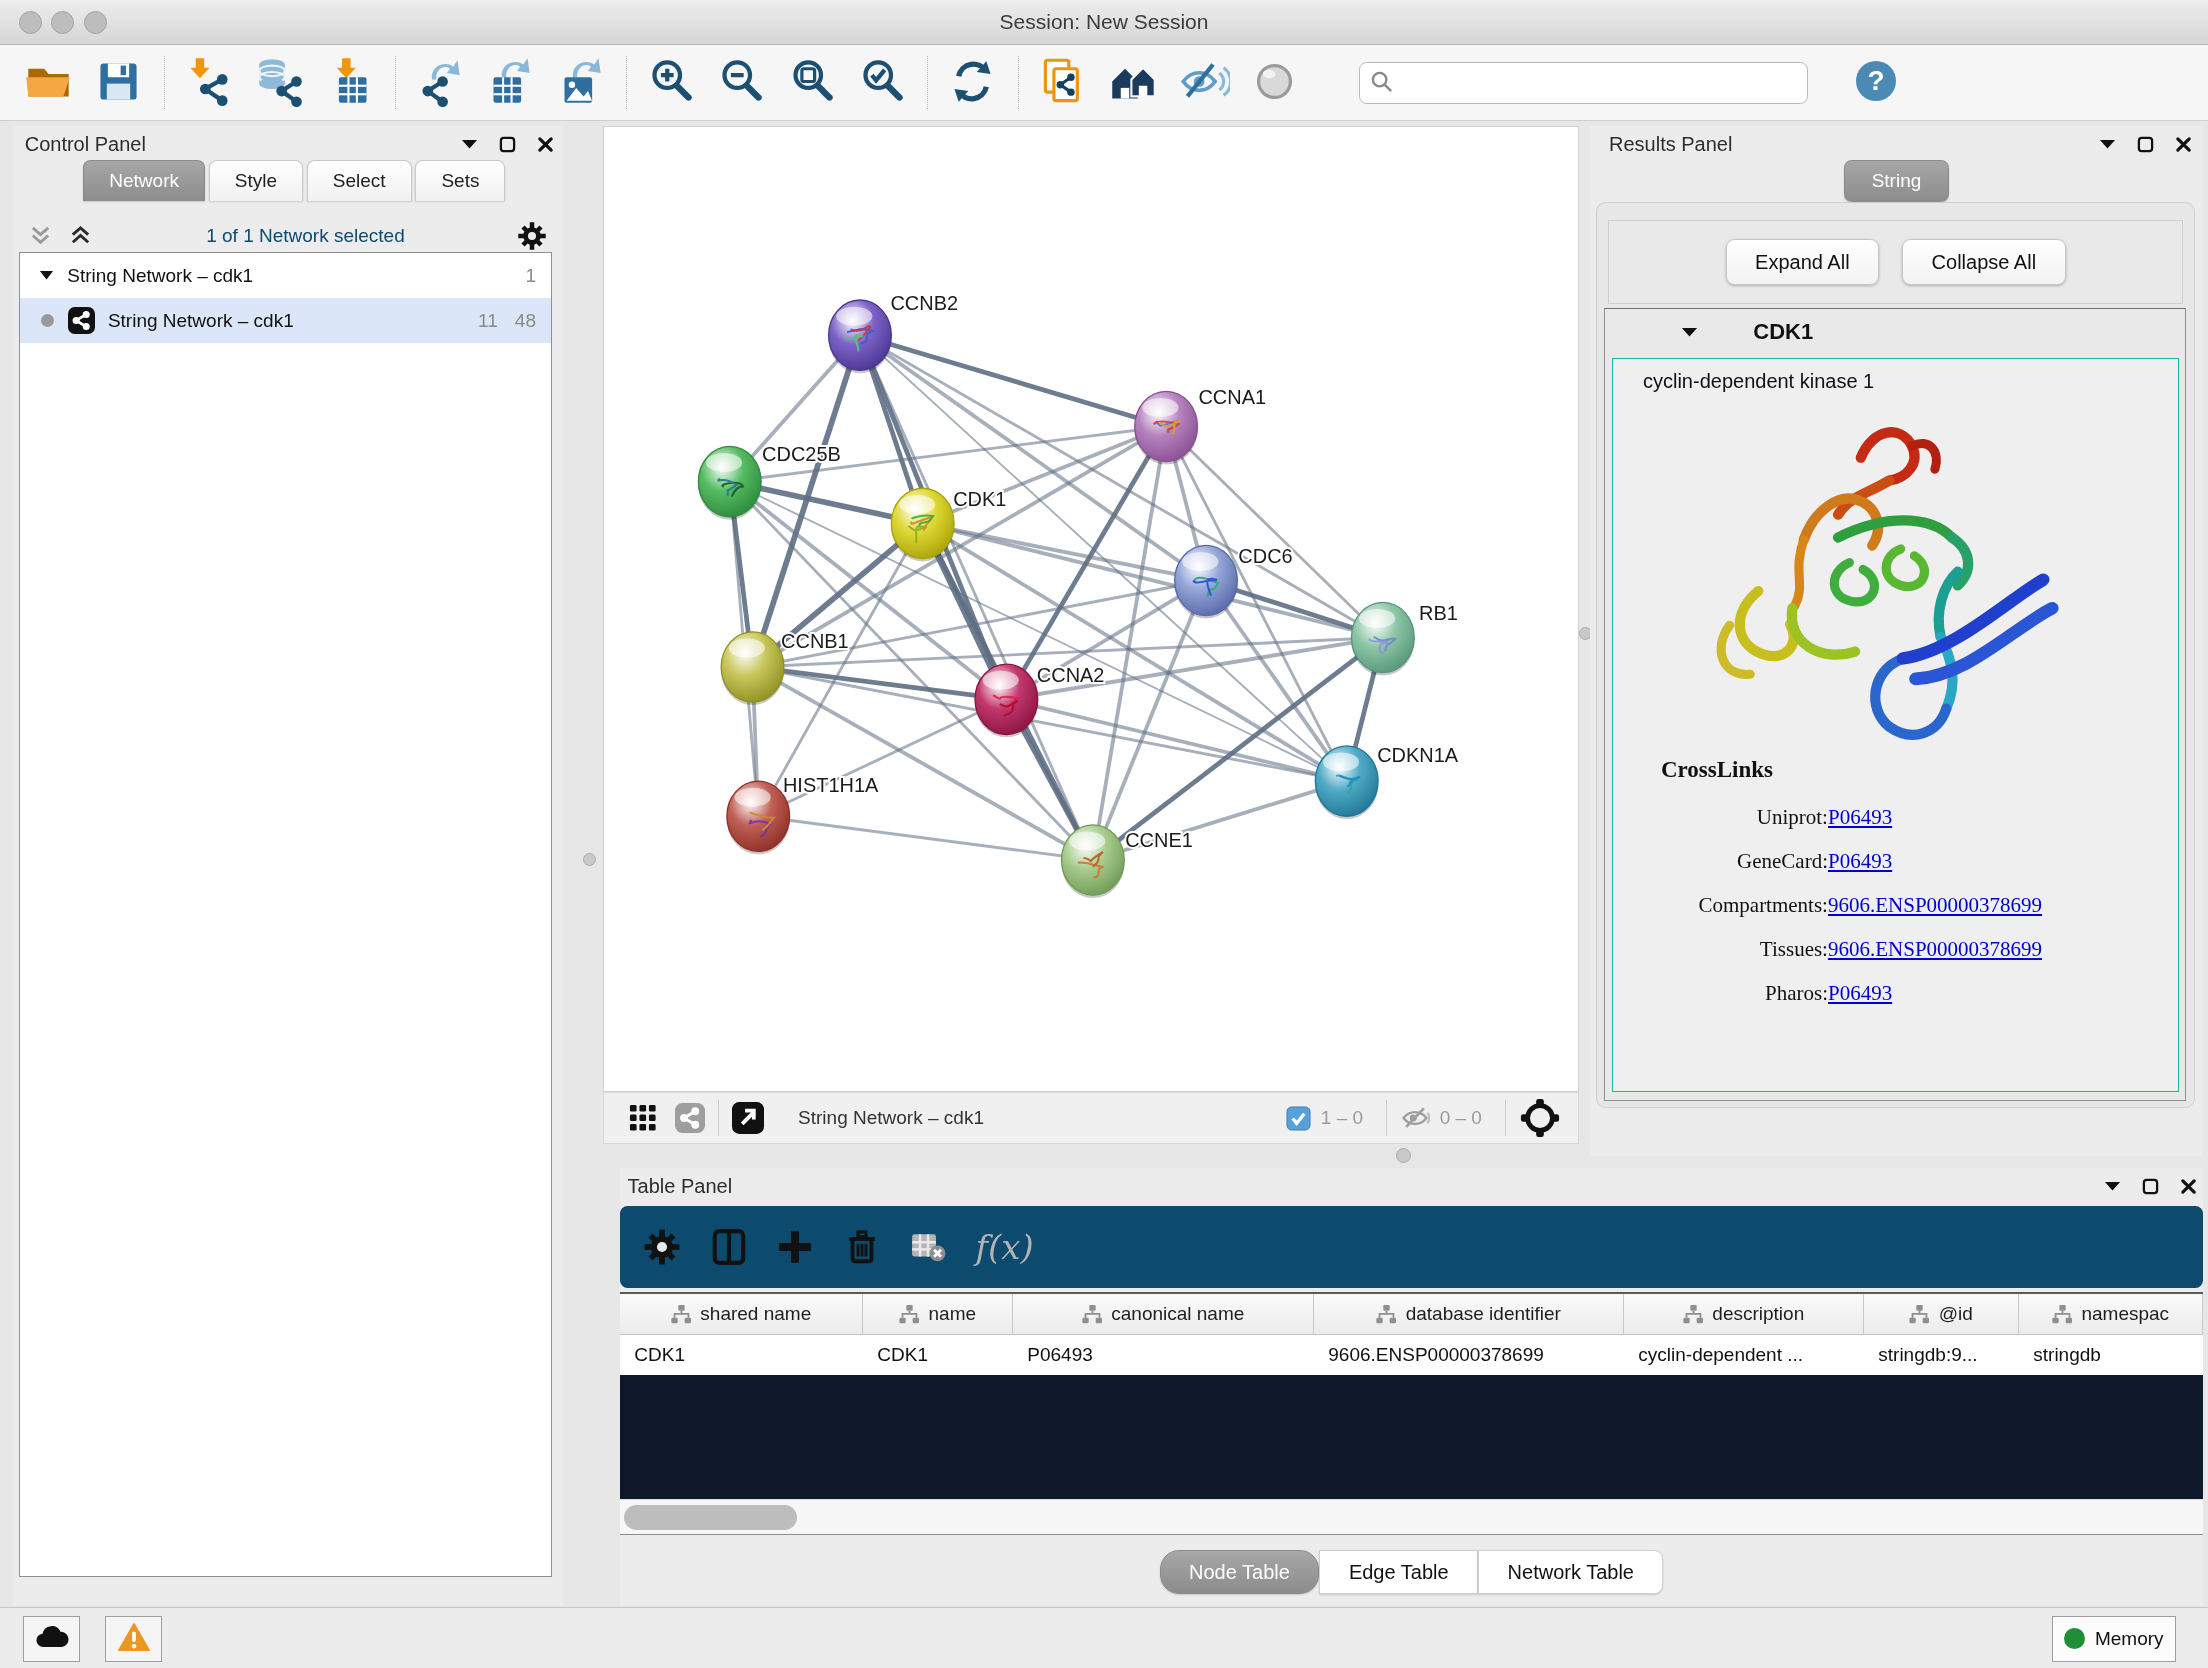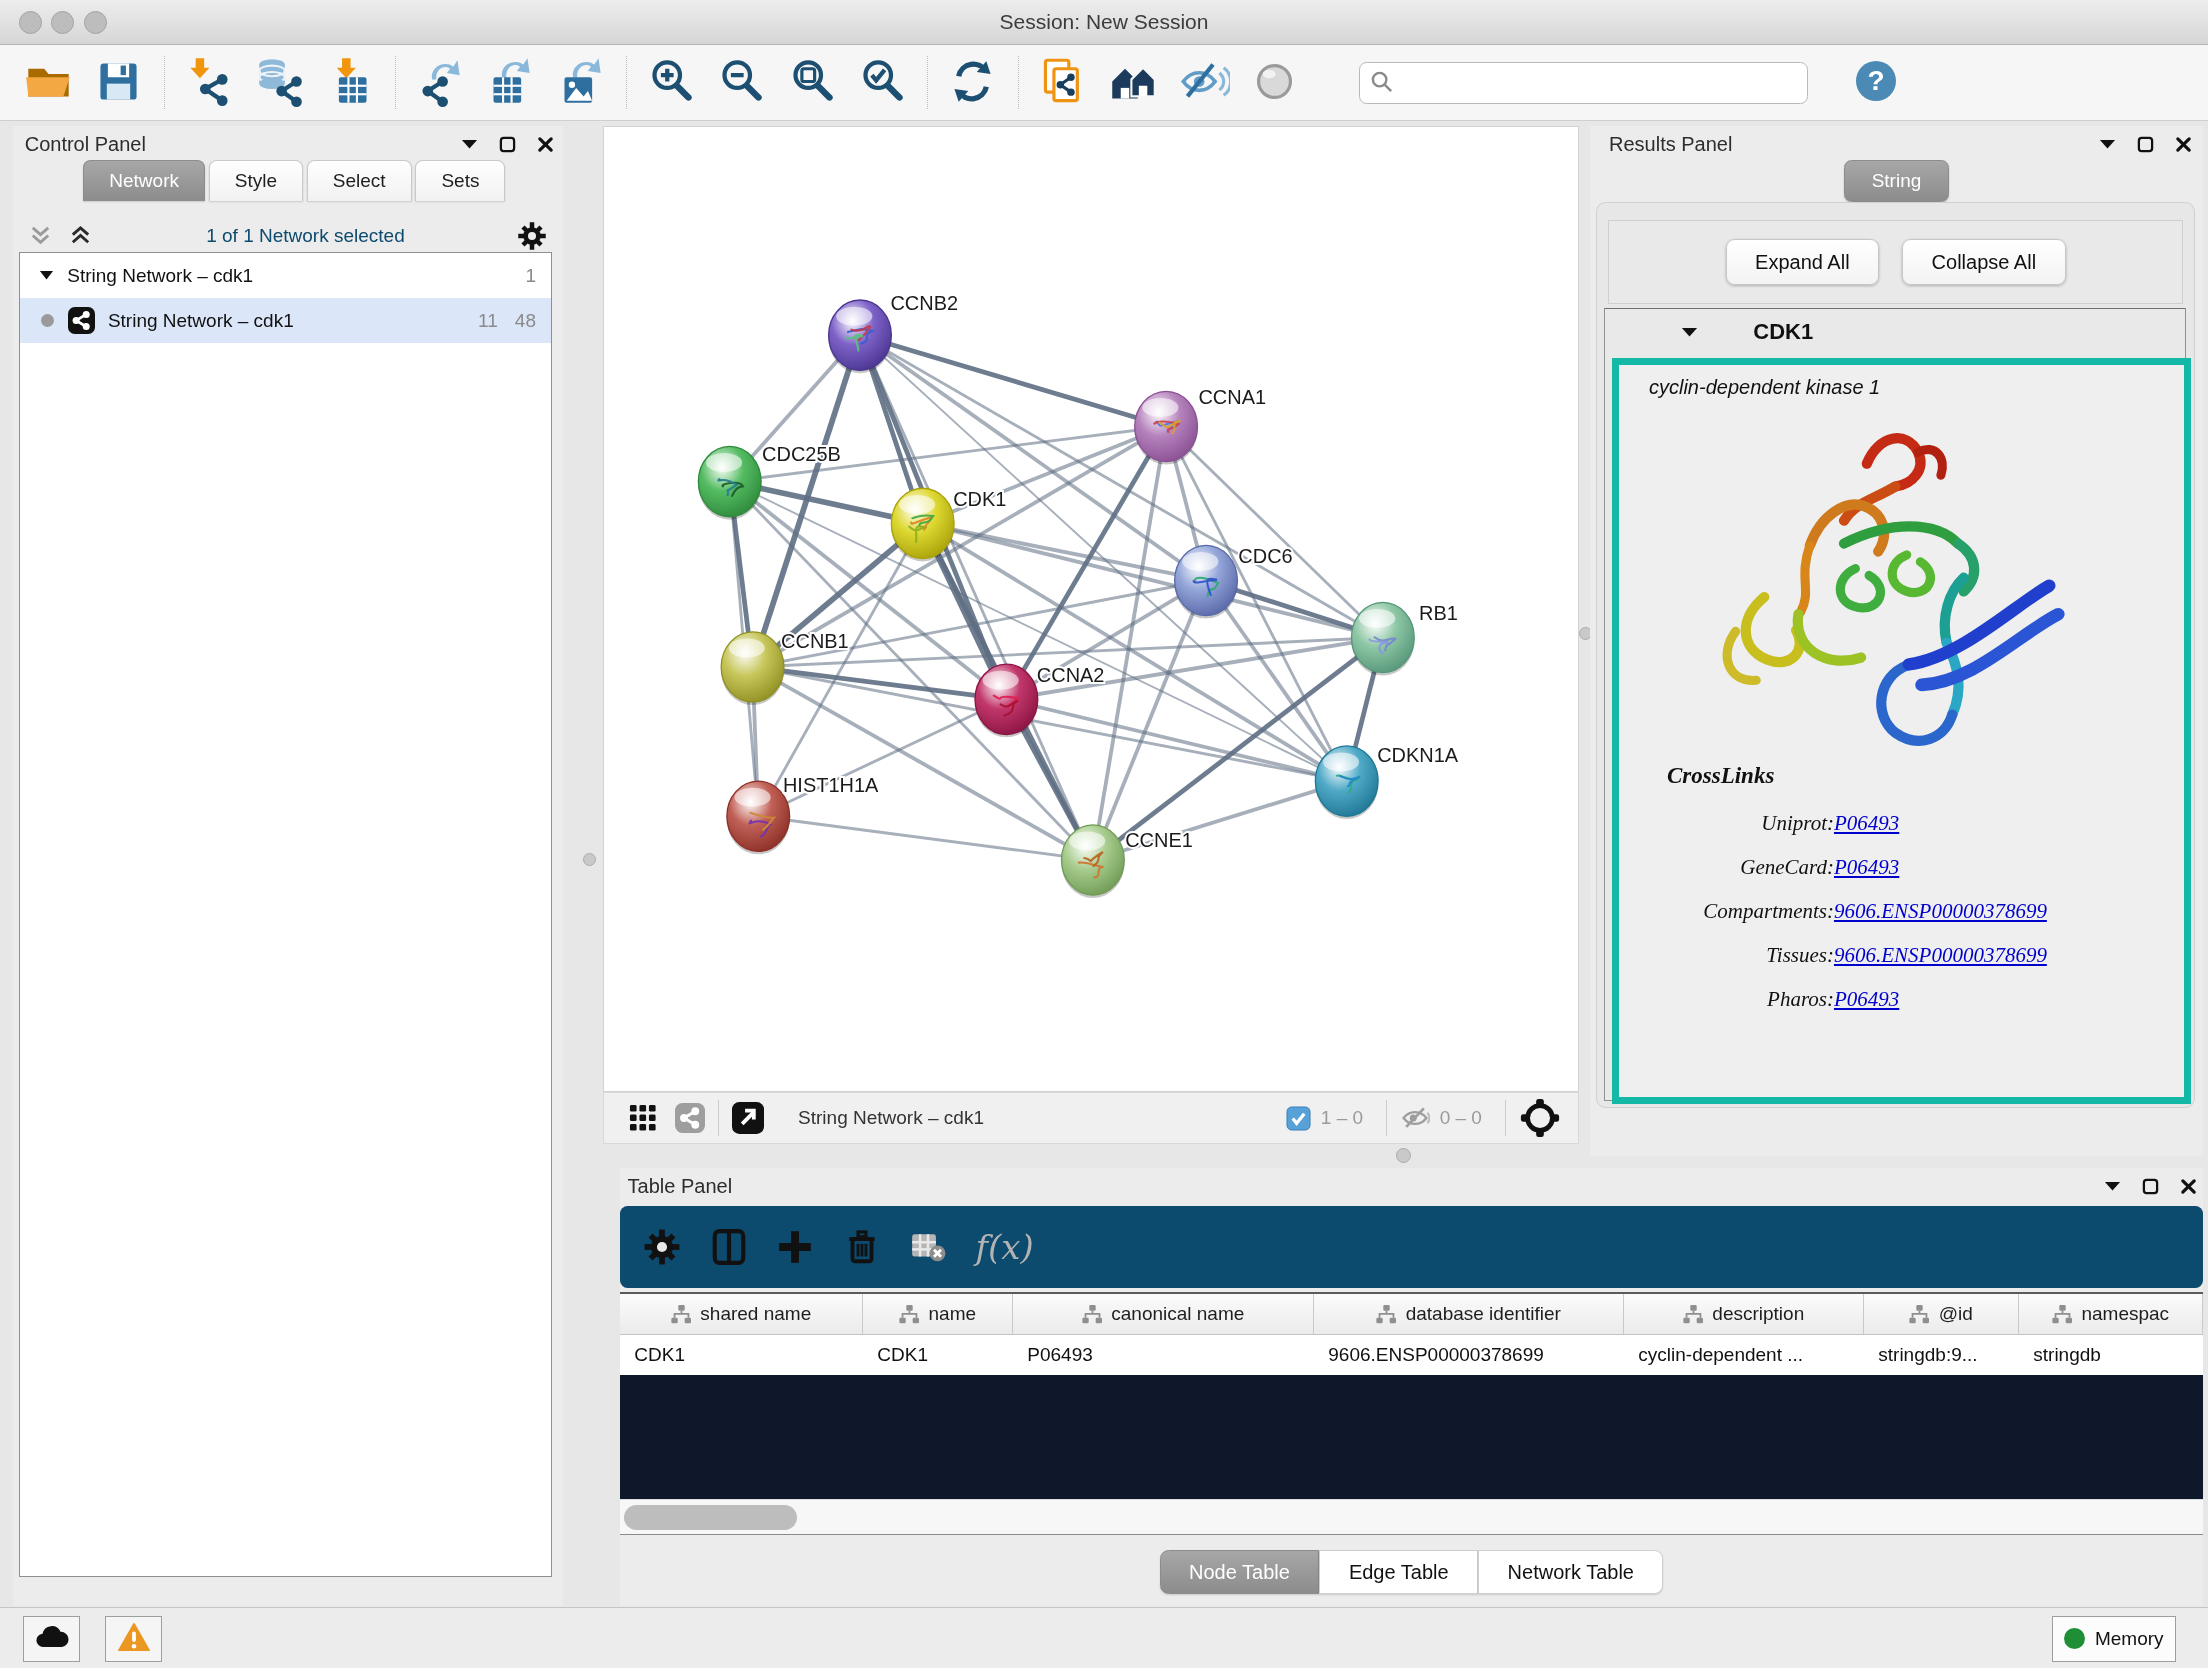--- a/index.html
+++ b/index.html
@@ -43,21 +43,21 @@
   #results-panel{left:1590px;top:126px;width:613px;height:1030px;background:#ececec;}
   #rp-head{position:absolute;left:19px;right:11.4px;top:3.8px;height:28.5px;display:flex;justify-content:space-between;align-items:center;}
   #rp-tab{position:absolute;left:0;top:34px;width:100%;display:flex;justify-content:center;}
   .chip{height:40px;padding:0 27px;display:flex;align-items:center;font-size:19px;color:#fff;background:linear-gradient(#a7a7a7,#8c8c8c);border:1px solid #8c8c8c;border-radius:7.6px;box-shadow:0 1px 1.9px rgba(0,0,0,.2);}
   #rp-box{position:absolute;left:5.7px;top:76px;width:597px;height:904px;background:#e7e7e7;border:1px solid #d0d0d0;border-radius:9.5px;}
   #rp-btns{position:absolute;left:11.4px;top:17px;width:573px;height:82px;border:1.9px groove #cfcfcf;display:flex;align-items:center;justify-content:center;gap:23px;background:#e9e9e9;}
   .rbtn{height:44px;padding:0 28.5px;background:linear-gradient(#ffffff,#f3f3f3);border:1px solid #c6c6c6;border-radius:8.6px;font-size:20px;color:#111;display:flex;align-items:center;box-shadow:0 1px 2.9px rgba(0,0,0,.25);}
   #rp-entry{position:absolute;left:7.6px;top:105px;width:580px;height:791px;border:1px solid #909090;border-top:1.9px solid #707070;background:#e9e9e9;}
   #rp-gene-row{height:46px;display:flex;align-items:center;}
   #rp-gene{font-size:22px;font-weight:bold;color:#111;margin-left:55px;}
-  #rp-white{position:absolute;left:6.7px;top:49px;width:565px;height:732px;border:7px solid #14b8a6;background:#efefef;font-style:italic;}
+  #rp-white{position:absolute;left:6.7px;top:49px;width:565px;height:732px;border:1px solid #14b8a6;background:#efefef;}
   #rp-desc{position:absolute;left:30px;top:11.4px;font-size:20px;color:#111;}
   #rp-structure{position:absolute;left:44px;top:44px;}
   #rp-cl-title{position:absolute;left:48px;top:398px;font-family:"Liberation Serif",serif;font-weight:bold;font-size:23px;color:#111;}
   #rp-cl-rows{position:absolute;left:67px;top:436px;width:476px;}
   .cl-row{display:flex;height:44px;align-items:center;font-family:"Liberation Serif",serif;font-size:21px;color:#111;}
   .cl-label{width:148px;text-align:right;}
   .cl-link{color:#0000cc;text-decoration:underline;}
   
   .handle{position:absolute;background:#c9c9c9;border:1px solid #ababab;border-radius:50%;}
   
@@ -68,21 +68,21 @@
   #tp-header{display:flex;height:40px;background:linear-gradient(#fbfbfb,#ebebeb);border-bottom:1px solid #c4c4c4;}
   .hcell{display:flex;align-items:center;justify-content:center;gap:8.6px;border-right:1px solid #c9c9c9;font-size:19px;color:#1e1e1e;flex:0 0 auto;box-sizing:border-box;overflow:hidden;white-space:nowrap;}
   #tp-rowarea .drow{display:flex;height:40px;background:#fff;}
   .dcell{display:flex;align-items:center;padding-left:14.3px;font-size:19px;color:#111;flex:0 0 auto;box-sizing:border-box;overflow:hidden;white-space:nowrap;}
   #tp-hscroll{position:absolute;left:0;top:331px;width:1583px;height:34px;background:#f7f7f7;border-top:1px solid #ddd;}
   #tp-thumb{position:absolute;left:3.8px;top:4.8px;width:173px;height:25px;background:#bdbdbd;border-radius:12.4px;}
   #tp-tabs{position:absolute;left:0;top:382px;width:1583px;display:flex;justify-content:center;}
   .btab{height:42px;padding:0 28.5px;display:flex;align-items:center;font-size:20px;background:#fff;border:1px solid #cfcfcf;color:#111;box-shadow:0 1px 1.9px rgba(0,0,0,.15);}
   .btab:first-child{border-radius:8.6px 0 0 8.6px;}
   .btab:last-child{border-radius:0 8.6px 8.6px 0;}
-  .btab.sel{background:linear-gradient(#a7a7a7,#8c8c8c);color:#fff;border-color:#8c8c8c;}
+  .btab.sel{background:linear-gradient(#a7a7a7,#8c8c8c);color:#fff;border-color:#8c8c8c;border-radius:19px;}
   
   #status-bar{left:0;top:1607px;width:2208px;height:61px;background:#ececec;border-top:1px solid #c6c6c6;}
   .sbtn{position:absolute;top:7.6px;height:44px;background:#f5f5f5;border:1px solid #9e9e9e;display:flex;align-items:center;justify-content:center;}
   #memory-btn{left:2052px;width:122px;gap:9.5px;font-size:19px;color:#111;background:#fcfcfc;}
   #mem-dot{width:21px;height:21px;border-radius:50%;background:#1e8f35;}
 </style>
 </head>
 <body>
 
 <div id="app">

